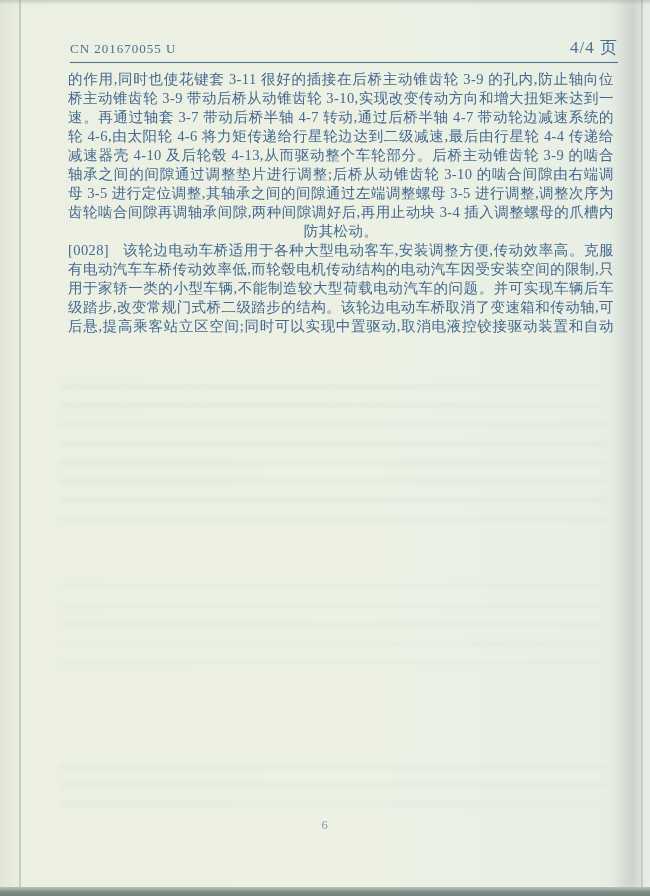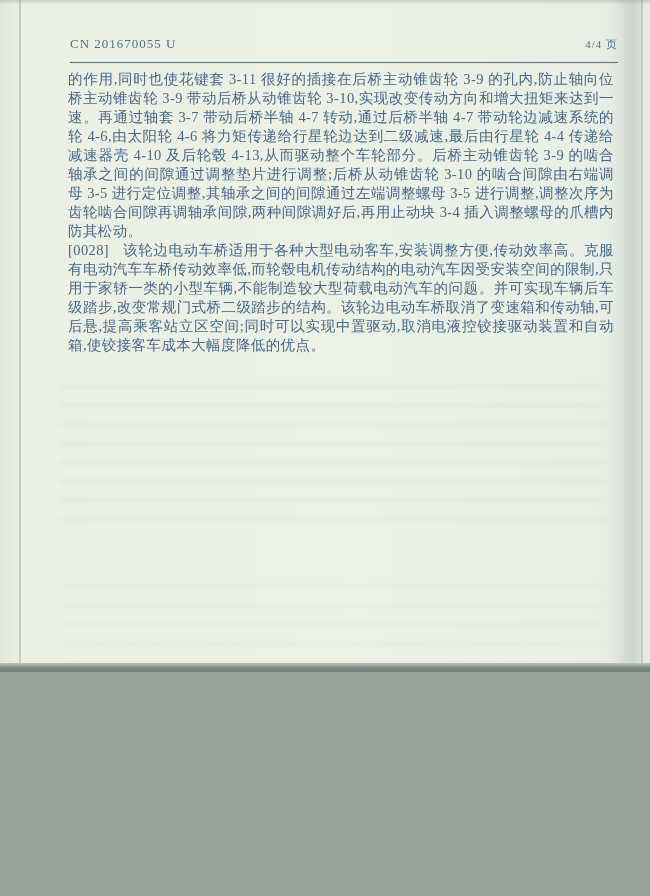--- a/index.html
+++ b/index.html
@@ -1,18 +1,18 @@
 <!DOCTYPE html>
 <html><head>
 <meta charset="utf-8">
 <style>
   html,body { margin:0; padding:0; background:#9aa19b; }
   .scan-page {
     position:relative;
-    width:650px; height:672px;
+    width:650px; height:896px;
     margin:0 auto;
     background:
       linear-gradient(90deg, #e1e6d8 0px, #ebf0e3 22px, #ecf1e4 55%, #e9efe4 92%, #e2e8e0 97%, #e7ece6 100%),
       #ecf1e4;
     overflow:hidden;
     font-family:"Liberation Serif","DejaVu Serif",serif;
   }
   
   .edge-top    { position:absolute; left:0; top:0; width:100%; height:5px;
                  background:linear-gradient(180deg, rgba(140,148,138,.35), rgba(140,148,138,0)); }
@@ -37,34 +37,34 @@
 
   
   .header {
     position:absolute; left:70px; top:36px; width:548px;
     display:flex; justify-content:space-between; align-items:baseline;
     color:#4a6f93;
   }
   .doc-number { font-size:13px; letter-spacing:1px; }
   .doc-title  { font-size:17px; font-weight:bold; letter-spacing:14px; color:#3f6689;
                 transform:translateX(7px); }
-  .page-indicator { font-size:11px; letter-spacing:1px; }
+  .page-indicator { font-size:17px; letter-spacing:1px; }
   .header-rule {
     position:absolute; left:70px; top:62px; width:548px; height:1px;
     background:#4f7494; box-shadow:0 0 1px rgba(79,116,148,.6);
   }
 
   
   .body-text {
     position:absolute; left:68px; top:70px; width:546px;
     font-size:14.5px; line-height:19px; letter-spacing:.4px;
     color:#44688e;
   }
   .text-line { height:19px; overflow:hidden; text-align:justify; }
-  .text-line.para-end { text-align:left; }
+  .text-line.para-end { text-align:center; }
   .para-label { display:inline-block; margin-right:14px; }
 
   
   .footer-page-number {
     position:absolute; left:0; top:818px; width:100%;
     text-align:center; font-size:12.5px; color:#7b97b5; letter-spacing:1px;
   }
 </style>
 </head>
 <body>
@@ -98,18 +98,17 @@
     <div class="text-line">齿轮啮合间隙再调轴承间隙,两种间隙调好后,再用止动块 3-4 插入调整螺母的爪槽内以</div>
     <div class="text-line para-end">防其松动。</div>
 
     <div class="text-line">
       <span class="para-label">[0028]</span><span>该轮边电动车桥适用于各种大型电动客车,安装调整方便,传动效率高。克服了现</span>
     </div>
     <div class="text-line">有电动汽车车桥传动效率低,而轮毂电机传动结构的电动汽车因受安装空间的限制,只能</div>
     <div class="text-line">用于家轿一类的小型车辆,不能制造较大型荷载电动汽车的问题。并可实现车辆后车门一</div>
     <div class="text-line">级踏步,改变常规门式桥二级踏步的结构。该轮边电动车桥取消了变速箱和传动轴,可缩短</div>
     <div class="text-line">后悬,提高乘客站立区空间;同时可以实现中置驱动,取消电液控铰接驱动装置和自动变速</div>
-    <div class="text-line para-end">箱,使铰接客车成本大幅度降低的优点。</div>
   </div>
 
   <div class="footer-page-number">6</div>
 
 </div>
 
 </body></html>

